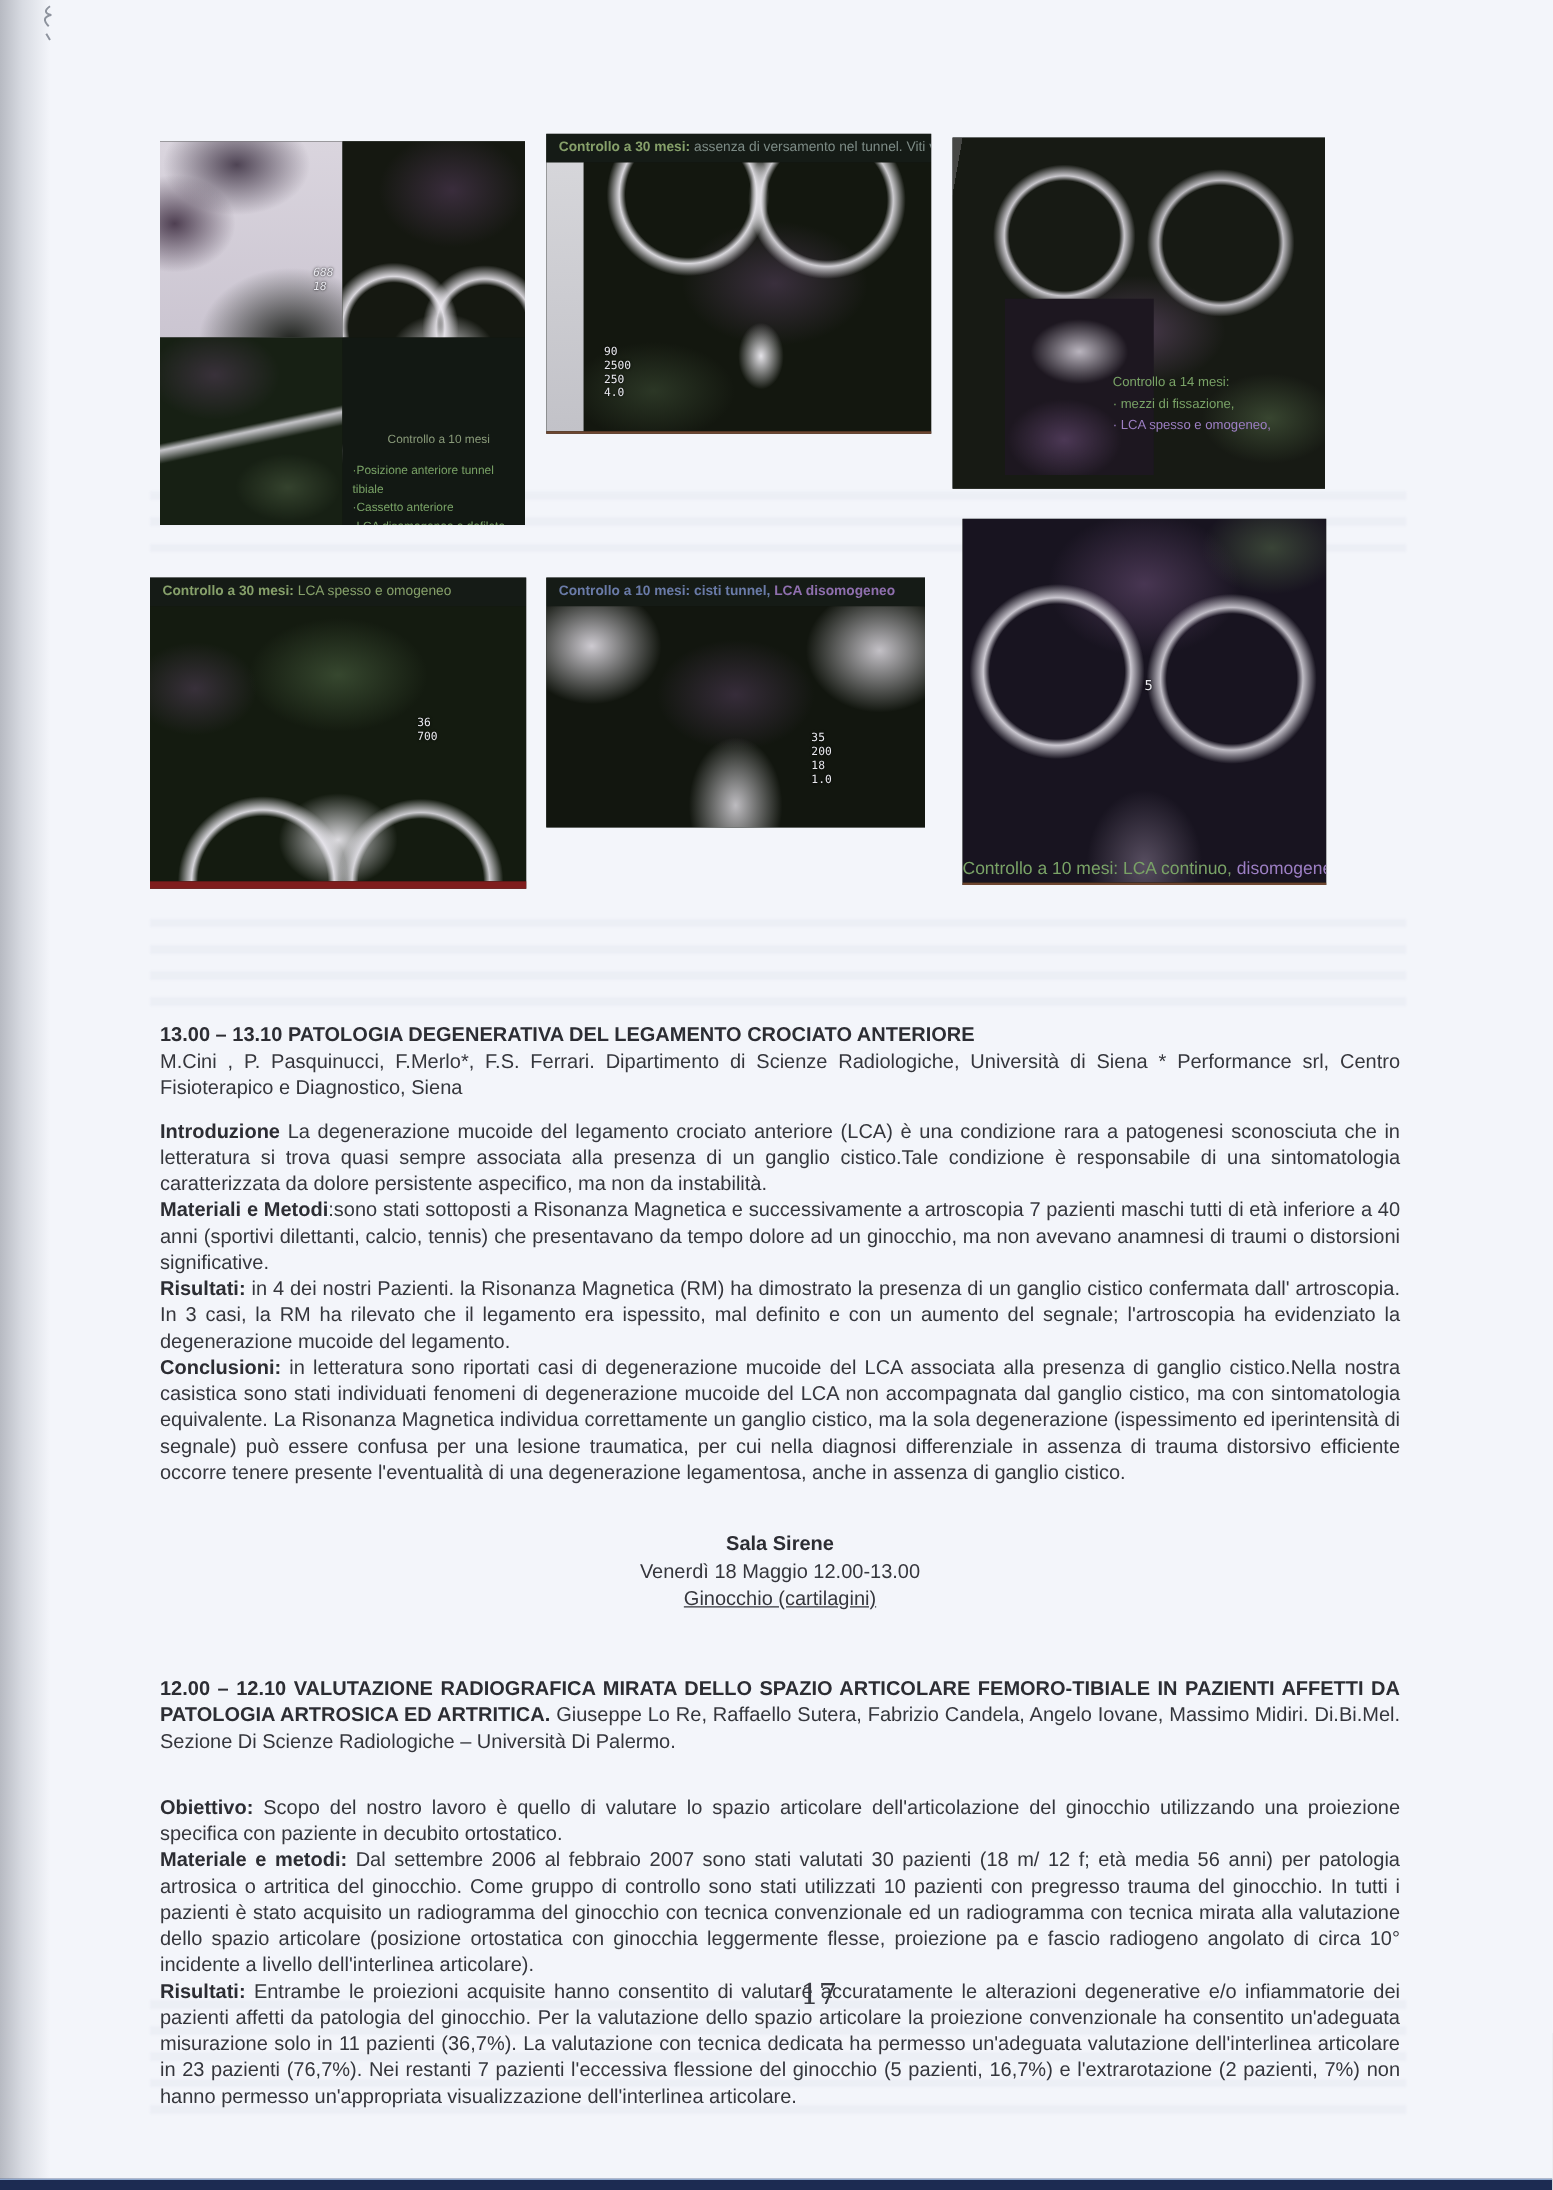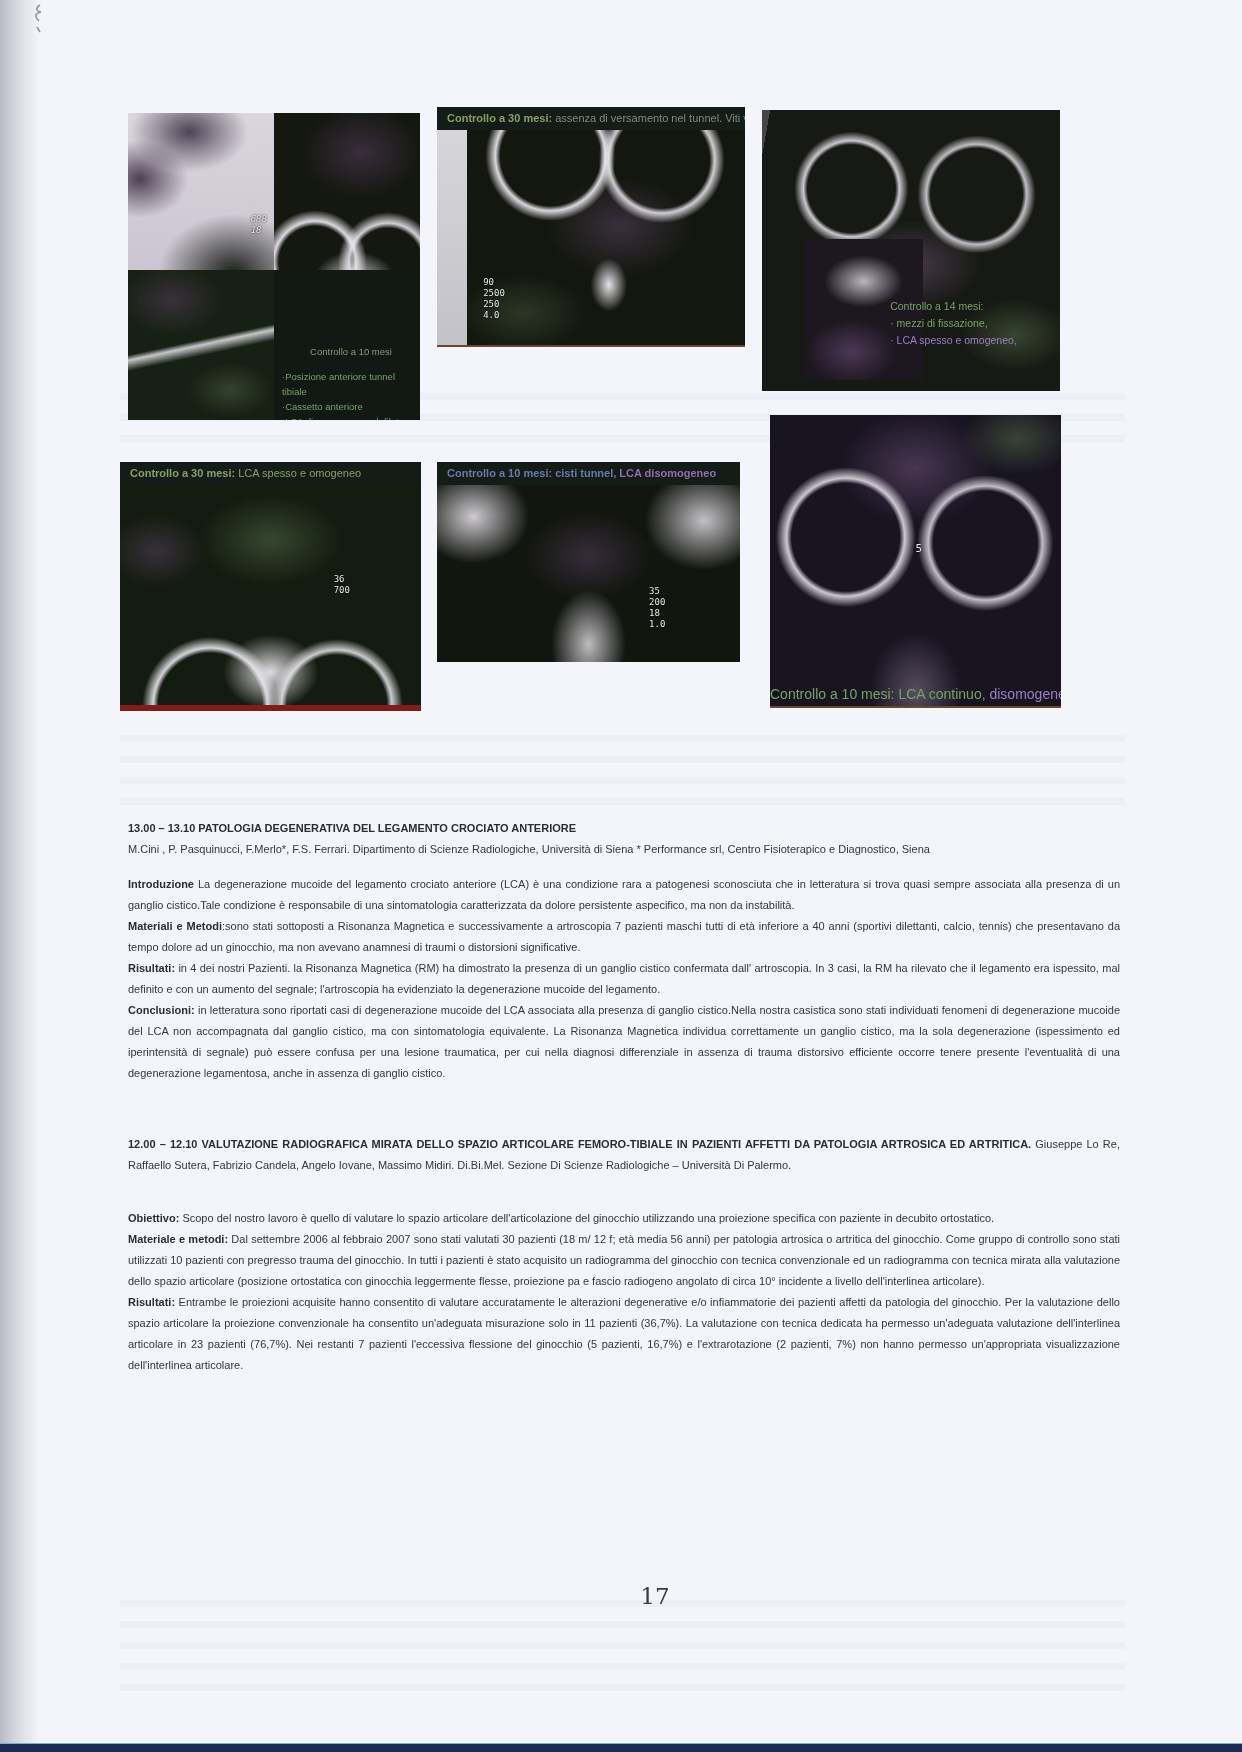--- a/index.html
+++ b/index.html
@@ -103,21 +103,21 @@
       radial-gradient(circle at 74% 44%, transparent 52px, rgba(234,231,239,.8) 57px, transparent 68px),
       radial-gradient(ellipse 120px 90px at 50% 18%, rgba(112,82,124,.55), transparent 64%),
       radial-gradient(ellipse 90px 60px at 85% 8%, rgba(80,100,70,.6), transparent 62%),
       radial-gradient(ellipse 70px 90px at 50% 95%, rgba(150,135,160,.5), transparent 66%),
       #181420;}
   .f-cap{position:absolute;left:0;bottom:4px;width:100%;text-align:center;
     font-size:14px;white-space:nowrap;}
 
   
   .content{position:absolute;left:128px;top:818px;width:992px;
-    font-size:11px;line-height:21px;text-align:justify;}
+    font-size:16px;line-height:21px;text-align:justify;}
   .content p{margin:0;}
   .h-bold{font-weight:bold;color:#2c2d33;}
   .authors{margin-bottom:14px !important;}
   .session{ text-align:center;margin-top:36px !important;line-height:22px;}
   .session .topic{text-decoration:underline;}
   .abs2-head{margin-top:50px !important;}
   .abs2-first{margin-top:32px !important;}
   .page-number{position:absolute;left:0;top:1583px;width:1310px;text-align:center;
     font-family:"DejaVu Serif", serif;font-size:23px;color:#3a3b42;}
 </style>
@@ -205,20 +205,25 @@
   <div class="content">
 
     <p class="h-bold">13.00 – 13.10  PATOLOGIA DEGENERATIVA DEL LEGAMENTO CROCIATO ANTERIORE</p>
     <p class="authors">M.Cini , P. Pasquinucci,  F.Merlo*, F.S. Ferrari. Dipartimento di Scienze Radiologiche, Università di Siena * Performance srl, Centro Fisioterapico e Diagnostico, Siena</p>
 
     <p><b class="h-bold">Introduzione</b><span> La degenerazione mucoide del legamento crociato anteriore (LCA) è una condizione rara a patogenesi sconosciuta che in letteratura si trova quasi sempre associata alla presenza di un ganglio cistico.Tale condizione è responsabile di una sintomatologia caratterizzata da dolore persistente aspecifico, ma non da instabilità.</span></p>
     <p><b class="h-bold">Materiali e Metodi</b><span>:sono stati sottoposti a Risonanza Magnetica e successivamente a artroscopia 7 pazienti maschi tutti di età inferiore a 40 anni (sportivi dilettanti, calcio, tennis) che presentavano da tempo dolore ad un ginocchio, ma non avevano anamnesi di traumi o distorsioni significative.</span></p>
     <p><b class="h-bold">Risultati:</b><span> in 4 dei nostri Pazienti. la Risonanza Magnetica (RM) ha dimostrato la presenza di un ganglio cistico confermata dall' artroscopia. In 3 casi, la RM ha rilevato che il legamento era ispessito, mal definito e con un aumento del segnale; l'artroscopia ha evidenziato la degenerazione mucoide del legamento.</span></p>
     <p><b class="h-bold">Conclusioni:</b><span> in letteratura sono riportati casi di degenerazione mucoide del LCA associata alla presenza di ganglio cistico.Nella nostra casistica sono stati individuati fenomeni di degenerazione mucoide del LCA non accompagnata dal ganglio cistico, ma con sintomatologia equivalente. La Risonanza Magnetica individua correttamente un ganglio cistico, ma la sola degenerazione (ispessimento ed iperintensità di segnale) può essere confusa per una lesione traumatica, per cui nella diagnosi differenziale in assenza di trauma distorsivo efficiente occorre tenere presente l'eventualità di una degenerazione legamentosa, anche in assenza di ganglio cistico.</span></p>
 
+    <div class="session">
+      <div class="h-bold">Sala Sirene</div>
+      <div>Venerdì 18 Maggio 12.00-13.00</div>
+      <div class="topic">Ginocchio (cartilagini)</div>
+    </div>
 
     <p class="abs2-head"><b class="h-bold">12.00 – 12.10  VALUTAZIONE RADIOGRAFICA MIRATA DELLO SPAZIO ARTICOLARE FEMORO-TIBIALE IN PAZIENTI AFFETTI DA PATOLOGIA ARTROSICA ED ARTRITICA.</b><span> Giuseppe Lo Re, Raffaello Sutera, Fabrizio Candela, Angelo Iovane, Massimo Midiri. Di.Bi.Mel. Sezione Di Scienze Radiologiche – Università Di Palermo.</span></p>
 
     <p class="abs2-first"><b class="h-bold">Obiettivo:</b><span> Scopo del nostro lavoro è quello di valutare lo spazio articolare dell'articolazione del ginocchio utilizzando una proiezione specifica con paziente in decubito ortostatico.</span></p>
     <p><b class="h-bold">Materiale e metodi:</b><span> Dal settembre 2006 al febbraio 2007 sono stati valutati 30 pazienti (18 m/ 12 f; età media 56 anni) per patologia artrosica o artritica del ginocchio. Come gruppo di controllo sono stati utilizzati 10 pazienti con pregresso trauma del ginocchio. In tutti i pazienti è stato acquisito un radiogramma del ginocchio con tecnica convenzionale ed un radiogramma con tecnica mirata alla valutazione dello spazio articolare (posizione ortostatica con ginocchia leggermente flesse, proiezione pa e fascio radiogeno angolato di circa 10° incidente a livello dell'interlinea articolare).</span></p>
     <p><b class="h-bold">Risultati:</b><span> Entrambe le proiezioni acquisite hanno consentito di valutare accuratamente le alterazioni degenerative e/o infiammatorie dei pazienti affetti da patologia del ginocchio. Per la valutazione dello spazio articolare la proiezione convenzionale ha consentito un'adeguata misurazione solo in 11 pazienti (36,7%). La valutazione con tecnica dedicata ha permesso un'adeguata valutazione dell'interlinea articolare in 23 pazienti (76,7%). Nei restanti 7 pazienti l'eccessiva flessione del ginocchio (5 pazienti, 16,7%) e l'extrarotazione (2 pazienti, 7%) non hanno permesso un'appropriata visualizzazione dell'interlinea articolare.</span></p>
   </div>
 
   <div class="page-number">17</div>
 

